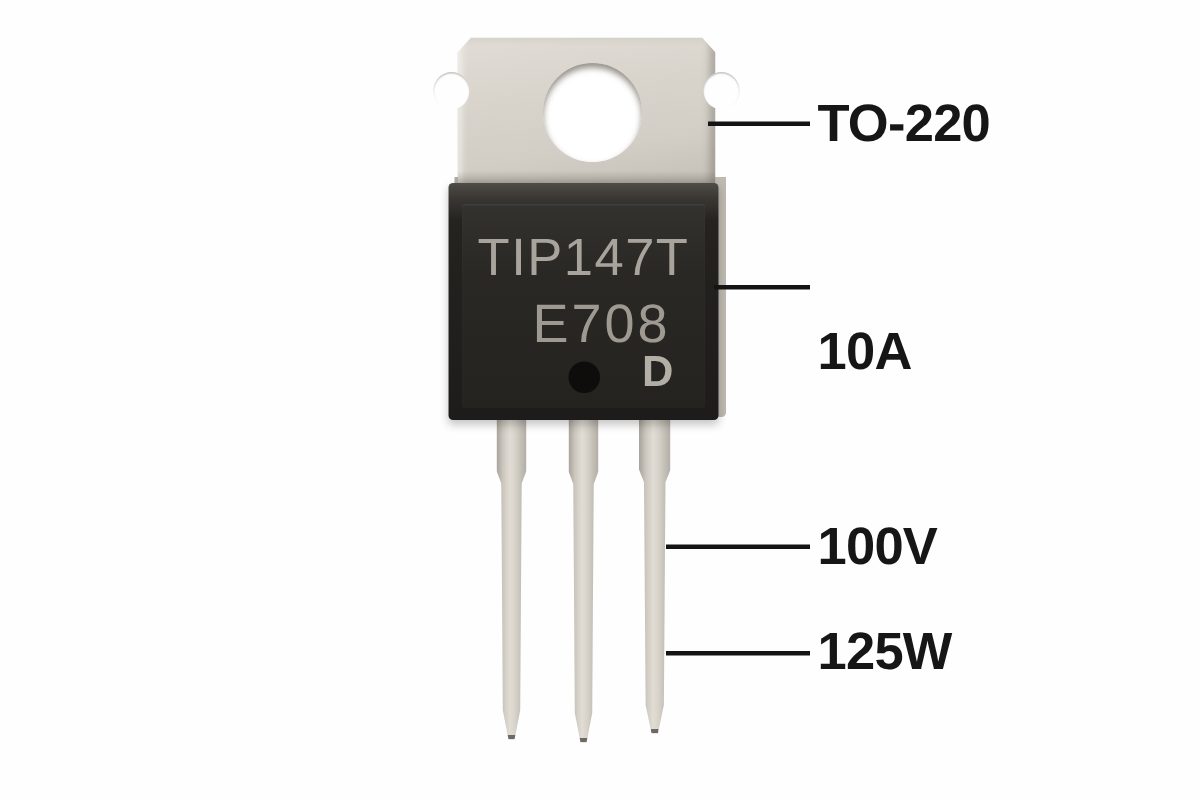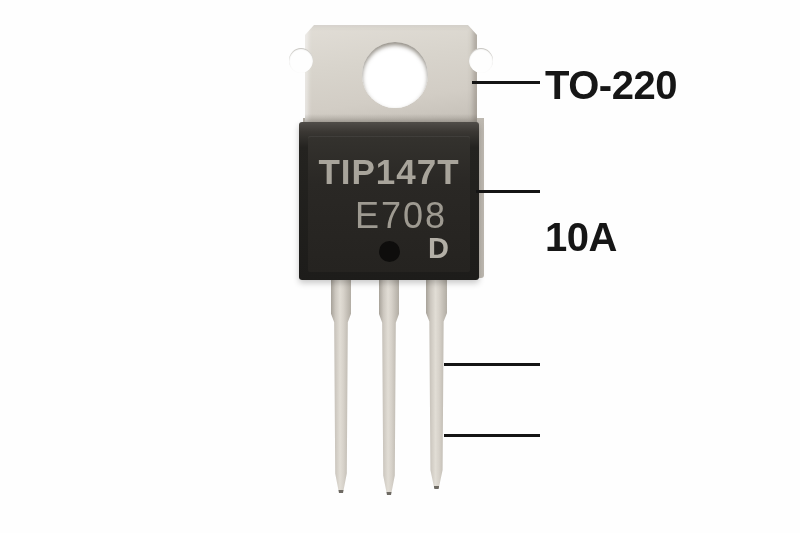--- a/index.html
+++ b/index.html
@@ -63,21 +63,21 @@
     box-shadow:0 3px 6px rgba(0,0,0,0.22);
   }
   .pkg-face {
     position:absolute; left:9px; right:9px; top:14px; bottom:8px;
     background:linear-gradient(180deg,#34322e 0%,#2a2825 35%,#252320 100%);
     border-radius:2px;
     box-shadow:inset 0 1px 1px rgba(255,255,255,0.07);
   }
   .mark-main {
     position:absolute; left:0; width:100%; top:32px; text-align:center;
-    font-size:35px; font-weight:bold; color:#a8a49b; letter-spacing:1px; line-height:1;
+    font-size:35px; font-weight:normal; color:#a8a49b; letter-spacing:1px; line-height:1;
   }
   .mark-date {
     position:absolute; right:32px; top:76px;
     font-size:36px; color:#9e9a91; letter-spacing:2px; line-height:1;
   }
   .mark-suffix {
     position:absolute; right:30px; top:112px;
     font-size:29px; font-weight:bold; color:#b3afa6; line-height:1;
   }
   .mark-dot {
@@ -87,21 +87,21 @@
 
   
   .leader { position:absolute; height:3px; background:#141414; }
   .leader-package { left:472px; top:81px;  width:68px; }
   .leader-current { left:476px; top:190px; width:64px; }
   .leader-voltage { left:444px; top:363px; width:96px; }
   .leader-power   { left:444px; top:434px; width:96px; }
 
   .ann-label {
     position:absolute; left:545px; line-height:1;
-    font-size:40px; font-weight:bold; color:#161616; letter-spacing:-0.5px;
+    font-size:35px; font-weight:bold; color:#161616; letter-spacing:-0.5px;
     white-space:nowrap;
   }
   .label-package { top:65px; }
   .label-current { top:173px;margin-top:44px; }
   .label-voltage { top:347px; }
   .label-power   { top:417px; }
 </style>
 </head>
 <body>
 
@@ -126,14 +126,16 @@
     <div class="mark-dot"></div>
   </div>
 
   <div class="leader leader-package"></div>
   <div class="leader leader-current"></div>
   <div class="leader leader-voltage"></div>
   <div class="leader leader-power"></div>
 
   <div class="ann-label label-package">TO-220</div>
   <div class="ann-label label-current">10A</div>
+  <div class="ann-label label-voltage">100V</div>
+  <div class="ann-label label-power">125W</div>
 
 </div>
 
 </body></html>

